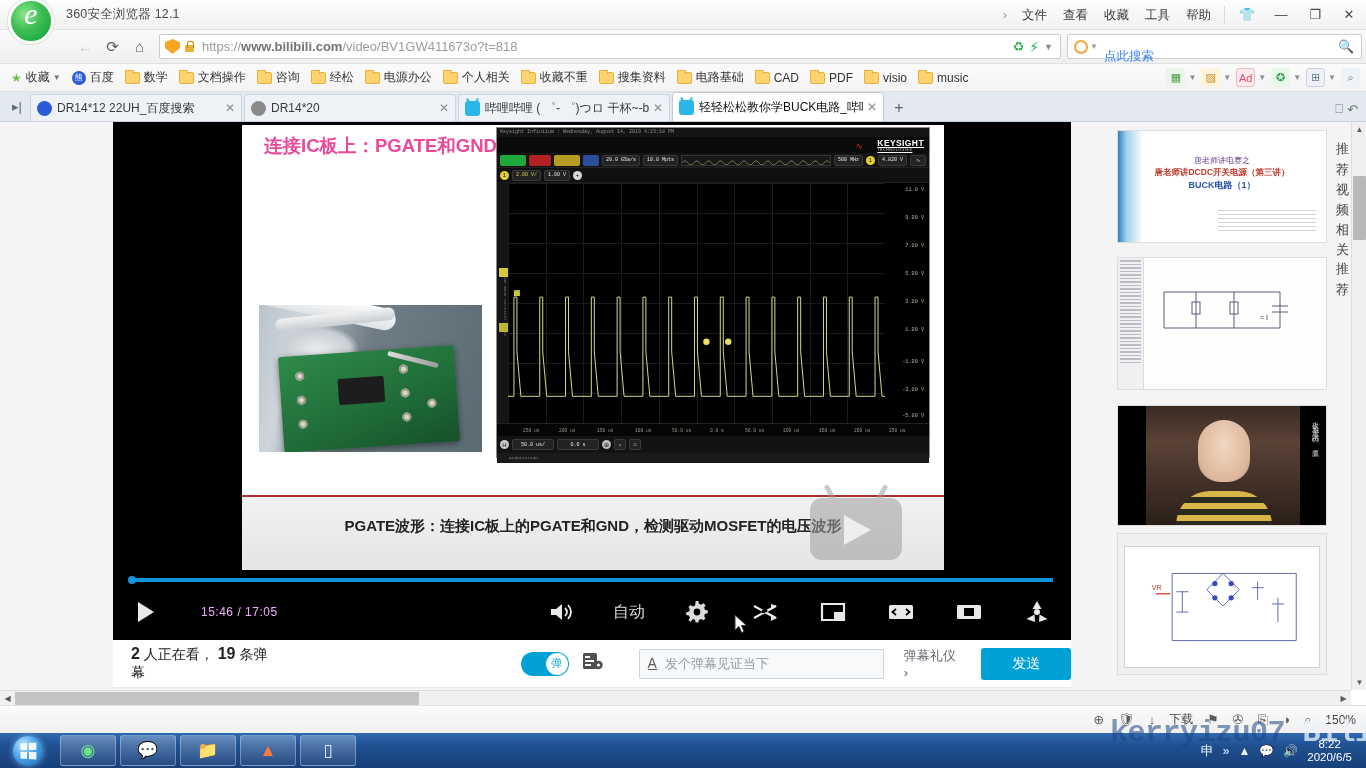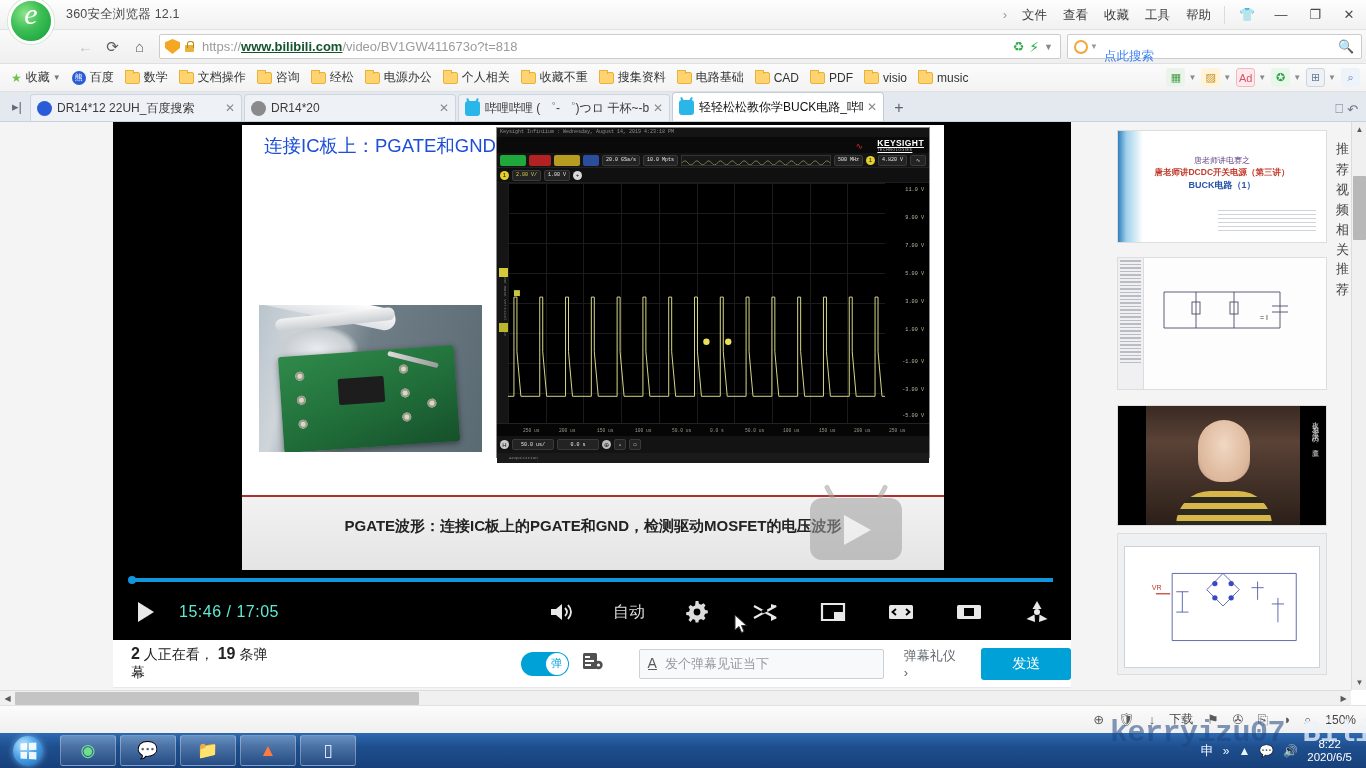--- a/index.html
+++ b/index.html
@@ -72,21 +72,21 @@
   }
   .lock-ico::before {
     content:""; position:absolute; left:2px; top:5px; width:9px; height:7px;
     background:#e8b33a; border-radius:1px;
   }
   .lock-ico::after {
     content:""; position:absolute; left:4px; top:1px; width:5px; height:6px;
     border:1.5px solid #b8860b; border-bottom:none; border-radius:3px 3px 0 0;
   }
   .url { font-size: 13px; color: #9b9b9b; white-space: nowrap; overflow: hidden; }
-  .url b { color: #14532d; font-weight: bold; text-decoration: underline; }
+  .url b { color: #737373; font-weight: bold; }
   .url .scheme { color: #9b9b9b; }
   .omni-right { margin-left: auto; display: flex; align-items: center; gap: 5px; padding-right: 2px;}
   .ico-recycle { color: #2fae4f; font-size: 13px; }
   .ico-bolt { color: #22b14c; font-size: 14px; }
   .ico-caret { color: #888; font-size: 9px; }
   .searchbox {
     width: 295px; height: 25px; background: #fff; border: 1px solid #ccc;
     border-radius: 2px; display: flex; align-items: center; padding: 0 6px;
     margin-right: 4px;
   }
@@ -194,21 +194,21 @@
   .player {
     position: absolute; left: 113px; top: 0px; width: 958px; height: 518px;
     background: #000;
   }
   .slide {
     position: absolute; left: 129px; top: 3px; width: 702px; height: 445px;
     background: #fff;
   }
   .slide-title {
     position: absolute; left: 22px; top: 8px;
-    font-size: 18.5px; color: #1d4ed8; font-weight: normal;
+    font-size: 18.5px; color: #ec4899; font-weight: bold;
     font-family: "Liberation Sans", sans-serif;
   }
   .board-photo {
     position: absolute; left: 17px; top: 180px; width: 223px; height: 147px;
     background:
       radial-gradient(ellipse 60px 34px at 26% 30%, #e9ecef 0%, #c9ced3 55%, rgba(201,206,211,0) 70%),
       linear-gradient(105deg, #b9c4cb 0%, #cfd6db 18%, #9aa6ad 30%, #6f7d86 46%, #5a6a73 100%);
     overflow: hidden;
   }
   .pcb {
@@ -361,21 +361,21 @@
     position:absolute; left:-3px; top:-2px; width:8px; height:8px; border-radius:50%;
     background:#1296db;
   }
   
   .controls {
     position:absolute; left:0; right:0; bottom:0; height:56px;
     display:flex; align-items:center; color:#fff;
   }
   .ctrl { display:flex; align-items:center; justify-content:center; height:56px; }
   .play-btn { width:66px; }
-  .time { font-size:16px; color:#5eead4; letter-spacing:.5px; }
+  .time { font-size:12px; color:#f0abfc; letter-spacing:.5px;margin-left:22px; }
   .ctrl-right { margin-left:auto; display:flex; align-items:center; }
   .c-item { width:68px; display:flex; align-items:center; justify-content:center; }
   .quality { font-size:16px; color:#ddd; }
 
   
   .danmu-bar {
     position:absolute; left:113px; top:518px; width:958px; height:48px;
     background:#fff; border-bottom:1px solid #e5e9ef; display:flex; align-items:center;
   }
   .watch-info { font-size:14px; color:#222; margin-left:18px; }

